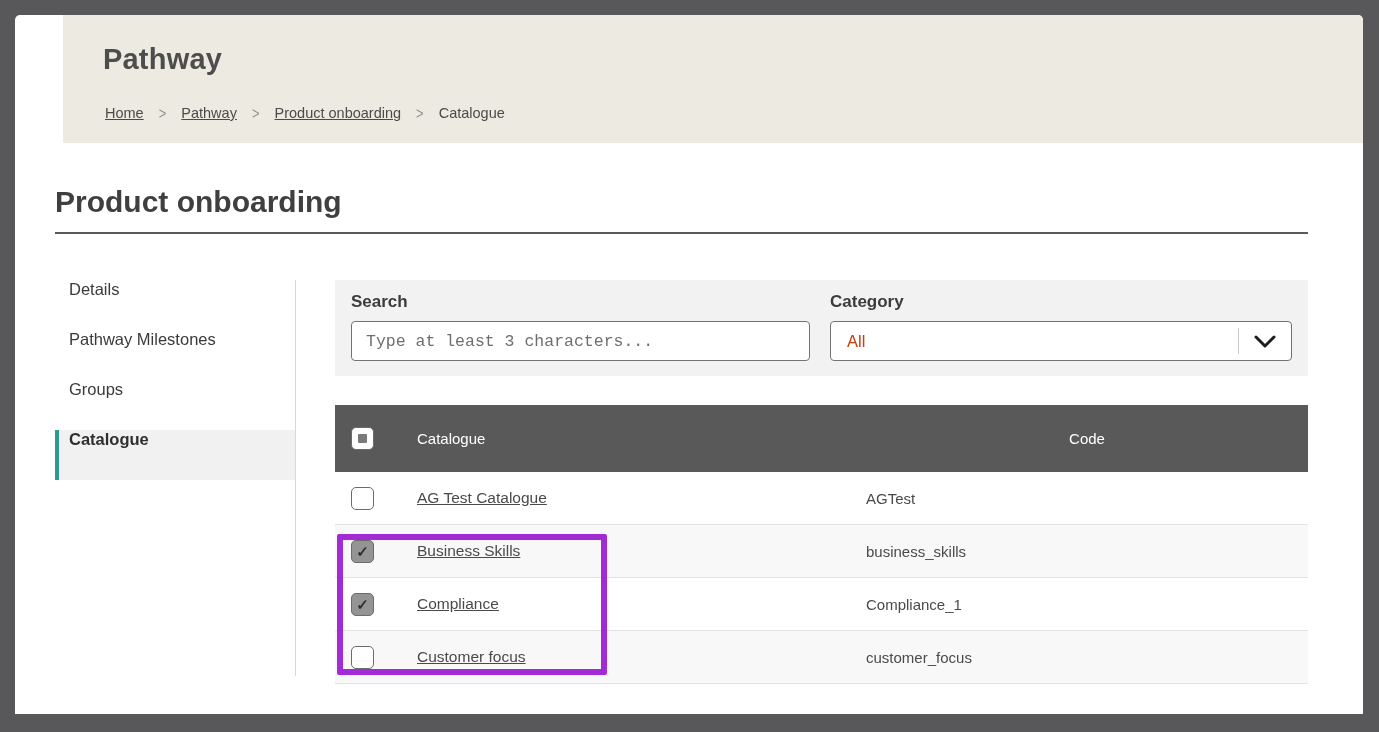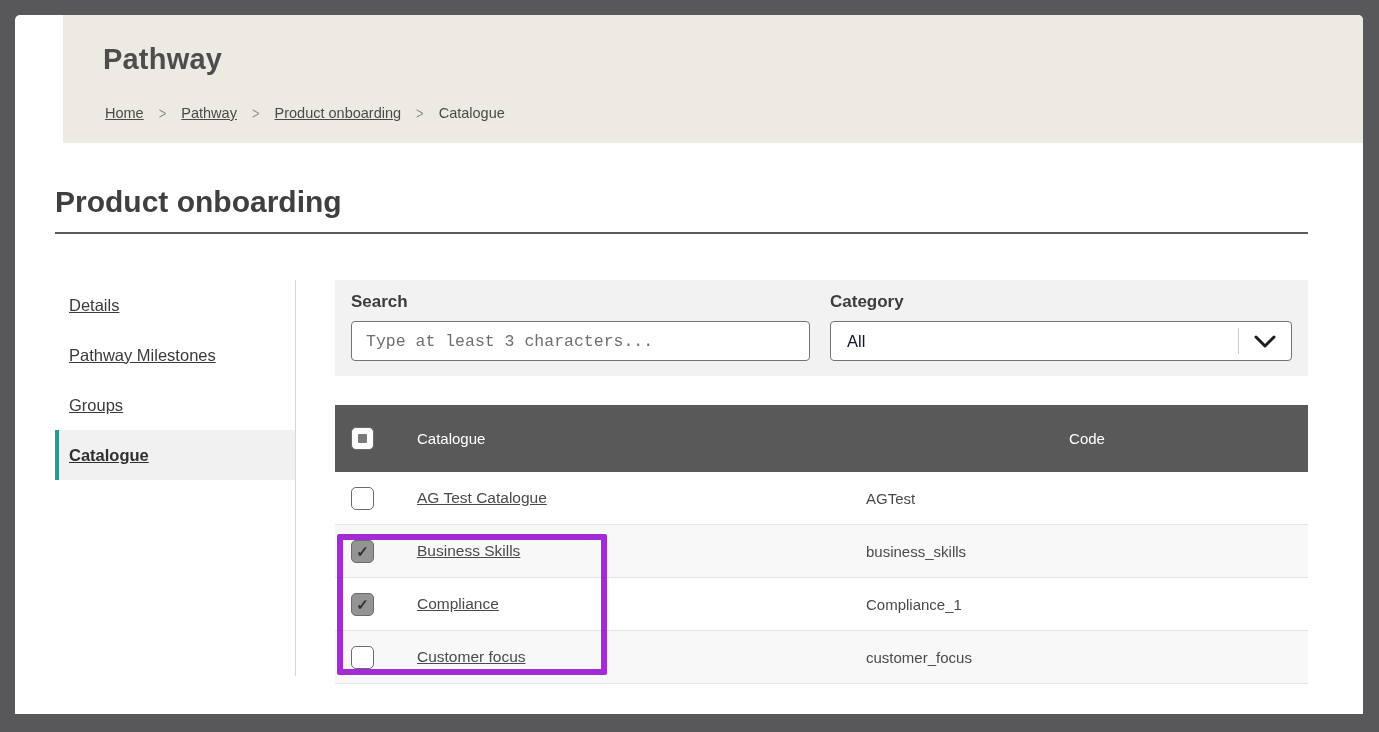--- a/index.html
+++ b/index.html
@@ -40,24 +40,23 @@
     font-size:30px; font-weight:bold; color:#3f3f3f;
   }
   .title-rule {
     position:absolute; left:40px; top:217px; width:1253px; height:0;
     border-bottom:2px solid #5a5a5a;
   }
 
   
   .sidebar { position:absolute; left:40px; top:265px; width:241px; }
   .side-item {
-    height:50px; display:flex; align-items:center; padding-left:10px;
+    height:50px; display:flex; padding-left:10px;
     font-size:16.5px; color:#3a3a3a; cursor:pointer;
     border-left:4px solid transparent;
-    text-decoration:underline;
   }
   .side-item.active {
     background:#f1f1f1; border-left:4px solid #2a9c8f; font-weight:bold; color:#2f2f2f;
   }
   .v-divider {
     position:absolute; left:280px; top:265px; width:1px; height:396px; background:#d8d8d8;
   }
 
   
   .main { position:absolute; left:320px; top:265px; width:973px; }
@@ -75,21 +74,21 @@
     border:1px solid #737373; border-radius:4px; background:#fff;
     font-family:Liberation Mono, monospace; font-size:16.5px; color:#333;
     padding:0 14px; outline:none;
   }
   .search-input::placeholder { color:#6e6e6e; opacity:1; }
   .category-select {
     position:absolute; left:495px; top:41px; width:462px; height:40px;
     border:1px solid #737373; border-radius:4px; background:#fff;
     display:flex; align-items:center; cursor:pointer;
   }
-  .category-value { font-size:16.5px; color:#0f172a; padding-left:16px; flex:1; }
+  .category-value { font-size:16.5px; color:#c2410c; padding-left:16px; flex:1; }
   .select-divider { width:1px; height:26px; background:#c9c9c9; }
   .select-caret {
     width:52px; height:100%; display:flex; align-items:center; justify-content:center;
   }
 
   
   .table { position:absolute; left:320px; top:390px; width:973px; }
   .t-head {
     height:67px; background:#595959; color:#ffffff;
     display:flex; align-items:center; font-size:15px;

